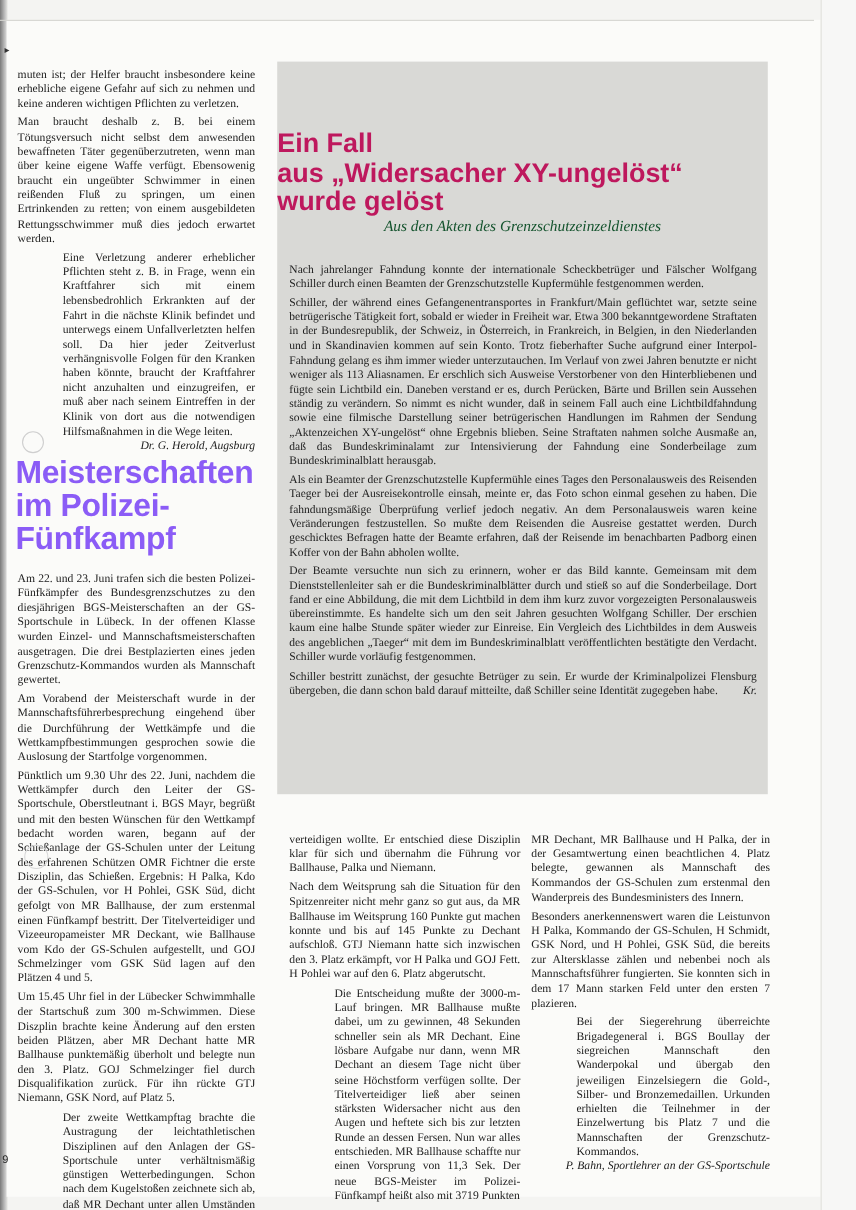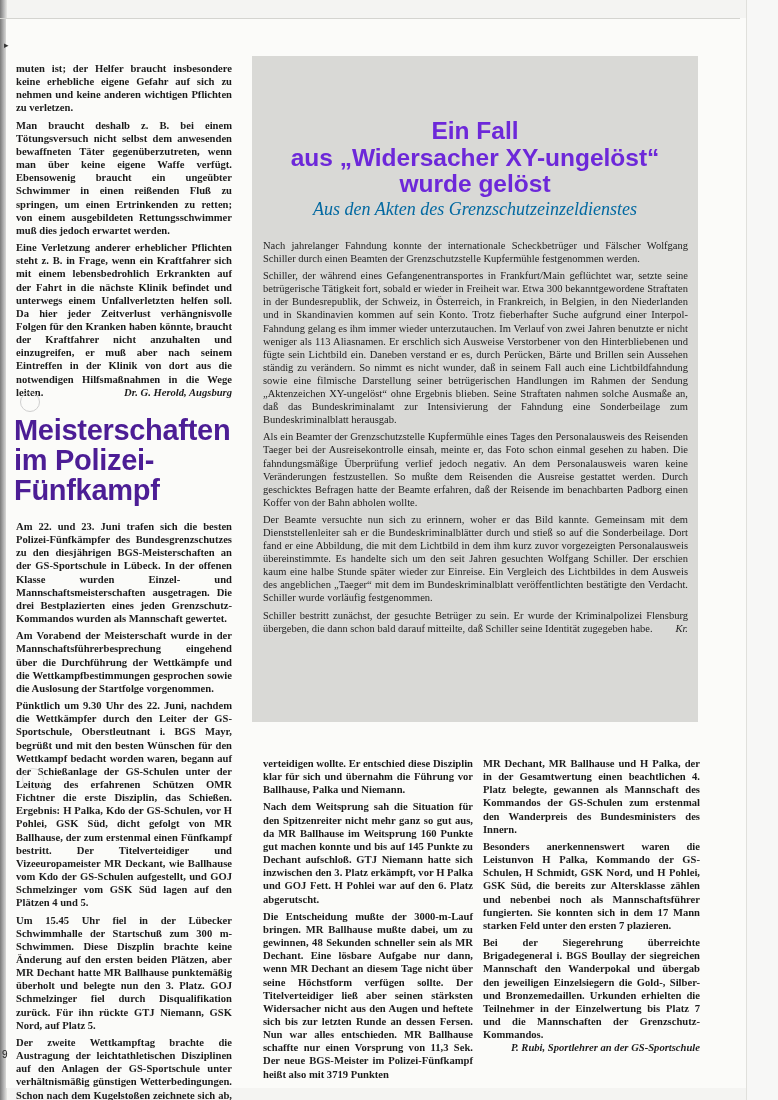--- a/index.html
+++ b/index.html
@@ -24,50 +24,50 @@
     position: absolute; left: 746px; top: 0; width: 32px; height: 1100px;
     background: #f7f7f6;
     border-left: 1px solid #e0e0dc;
   }
   .marker {
     position: absolute; left: 4px; top: 40px; font-size: 9px; color: #333;
   }
   .col {
     position: absolute;
     font-size: 10.6px; line-height: 13.15px;
-    text-align: justify; hyphens: manual; font-weight: bold;
+    text-align: justify; hyphens: manual;
   }
   .col p { margin: 0 0 4px 0; }
-  .col p.last { margin-bottom: 0; }
+  .col p.last { margin-bottom: 0; margin-left: 41px; }
   .sig { text-align: right; font-style: italic; }
   .inline-sig { float: right; font-style: italic; }
   #col-left { left: 16px; top: 62px; width: 216px; }
   #meister-title {
     position: absolute; left: 14px; top: 415px; width: 230px;
     font-family: "Liberation Sans", "DejaVu Sans", sans-serif;
-    font-weight: bold; font-size: 29px; line-height: 30px; color: #4c1d95;
+    font-weight: bold; font-size: 29px; line-height: 30px; color: #8b5cf6;
     letter-spacing: -0.3px;
   }
   #col-left2 { left: 16px; top: 520px; width: 216px; }
   .stamp-circle {
     position: absolute; width: 18px; height: 18px; border-radius: 50%;
     border: 1px solid #cfcfcf;
   }
   #box {
     position: absolute; left: 252px; top: 56px; width: 446px; height: 666px;
     background: #d9d9d6;
   }
   #box-title {
-    position: absolute; left: 0; top: 62px; width: 446px; text-align: center;
+    position: absolute; left: 0; top: 62px; width: 446px; 
     font-family: "Liberation Sans", "DejaVu Sans", sans-serif;
-    font-weight: bold; font-size: 24.5px; line-height: 26.5px; color: #6d28d9;
+    font-weight: bold; font-size: 24.5px; line-height: 26.5px; color: #be185d;
   }
   #box-subtitle {
     position: absolute; left: 0; top: 143px; width: 446px; text-align: center;
-    font-style: italic; font-size: 18px; color: #0369a1;
+    font-style: italic; font-size: 14px; color: #14532d;
   }
   #box-body {
     position: absolute; left: 11px; top: 183px; width: 425px;
     font-size: 10.5px; line-height: 13.1px; text-align: justify;
   }
   #box-body p { margin: 0 0 4px 0; }
   #col-mid { left: 263px; top: 757px; width: 210px; }
   #col-right { left: 483px; top: 757px; width: 217px; }
   .pagenum {
     position: absolute; left: 2px; top: 1049px; font-family: "Liberation Sans", sans-serif;
@@ -126,16 +126,16 @@
 <div class="col" id="col-mid">
   <p>verteidigen wollte. Er entschied diese Disziplin klar für sich und übernahm die Führung vor Ballhause, Palka und Niemann.</p>
   <p>Nach dem Weitsprung sah die Situation für den Spitzenreiter nicht mehr ganz so gut aus, da MR Ballhause im Weitsprung 160 Punkte gut machen konnte und bis auf 145 Punkte zu Dechant aufschloß. GTJ Niemann hatte sich inzwischen den 3. Platz erkämpft, vor H Palka und GOJ Fett. H Pohlei war auf den 6. Platz abgerutscht.</p>
   <p class="last">Die Entscheidung mußte der 3000-m-Lauf bringen. MR Ballhause mußte dabei, um zu gewinnen, 48 Sekunden schneller sein als MR Dechant. Eine lösbare Aufgabe nur dann, wenn MR Dechant an diesem Tage nicht über seine Höchstform verfügen sollte. Der Titelverteidiger ließ aber seinen stärksten Widersacher nicht aus den Augen und heftete sich bis zur letzten Runde an dessen Fersen. Nun war alles entschieden. MR Ballhause schaffte nur einen Vorsprung von 11,3 Sek. Der neue BGS-Meister im Polizei-Fünfkampf heißt also mit 3719 Punkten</p>
 </div>
 
 <div class="col" id="col-right">
   <p>MR Dechant, MR Ballhause und H Palka, der in der Gesamtwertung einen beachtlichen 4. Platz belegte, gewannen als Mannschaft des Kommandos der GS-Schulen zum erstenmal den Wanderpreis des Bundesministers des Innern.</p>
   <p>Besonders anerkennenswert waren die Leistunvon H Palka, Kommando der GS-Schulen, H Schmidt, GSK Nord, und H Pohlei, GSK Süd, die bereits zur Altersklasse zählen und nebenbei noch als Mannschaftsführer fungierten. Sie konnten sich in dem 17 Mann starken Feld unter den ersten 7 plazieren.</p>
   <p class="last">Bei der Siegerehrung überreichte Brigadegeneral i. BGS Boullay der siegreichen Mannschaft den Wanderpokal und übergab den jeweiligen Einzelsiegern die Gold-, Silber- und Bronzemedaillen. Urkunden erhielten die Teilnehmer in der Einzelwertung bis Platz 7 und die Mannschaften der Grenzschutz-Kommandos.</p>
-  <div class="sig">P. Rubi, Sportlehrer an der GS-Sportschule</div>
+  <div class="sig">P. Bahn, Sportlehrer an der GS-Sportschule</div>
 </div>
 
 <div class="pagenum">9</div>
 
 </body></html>

